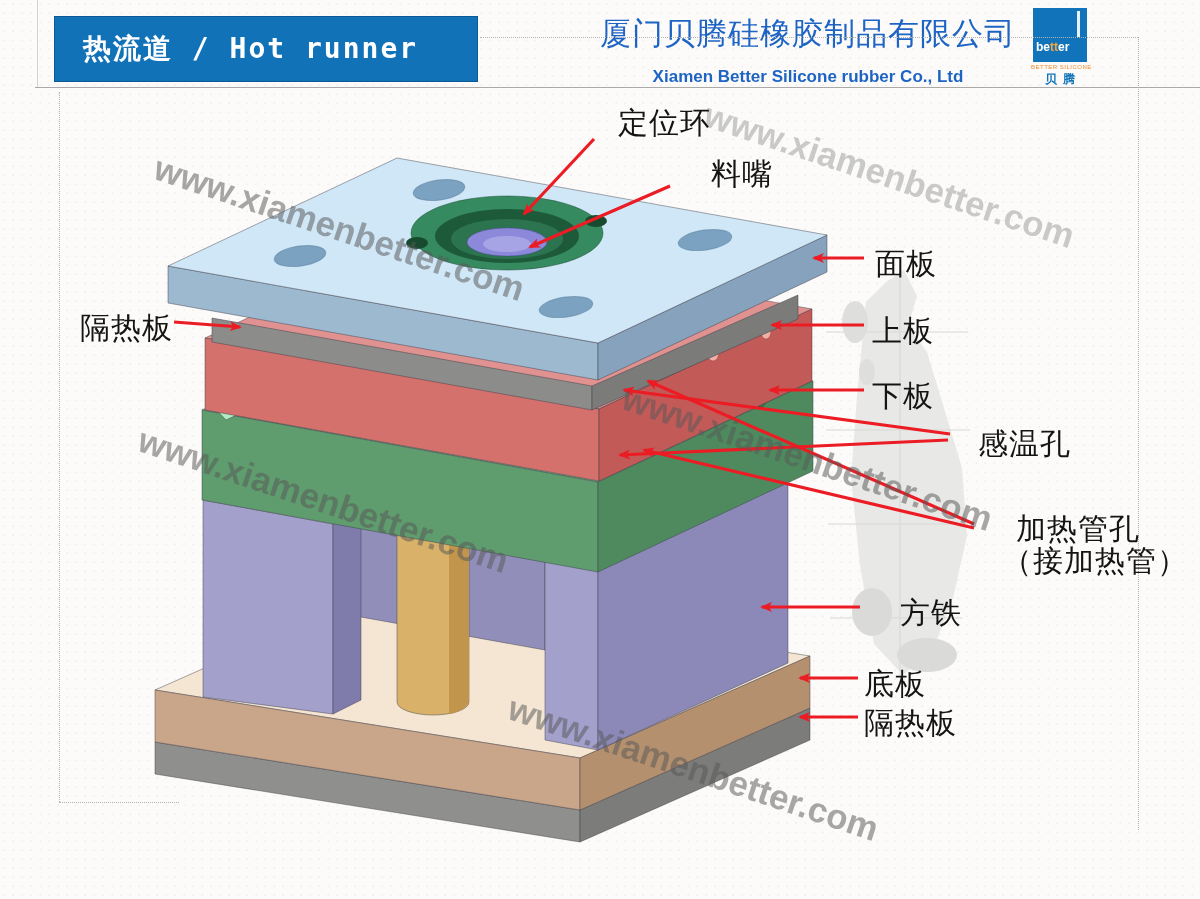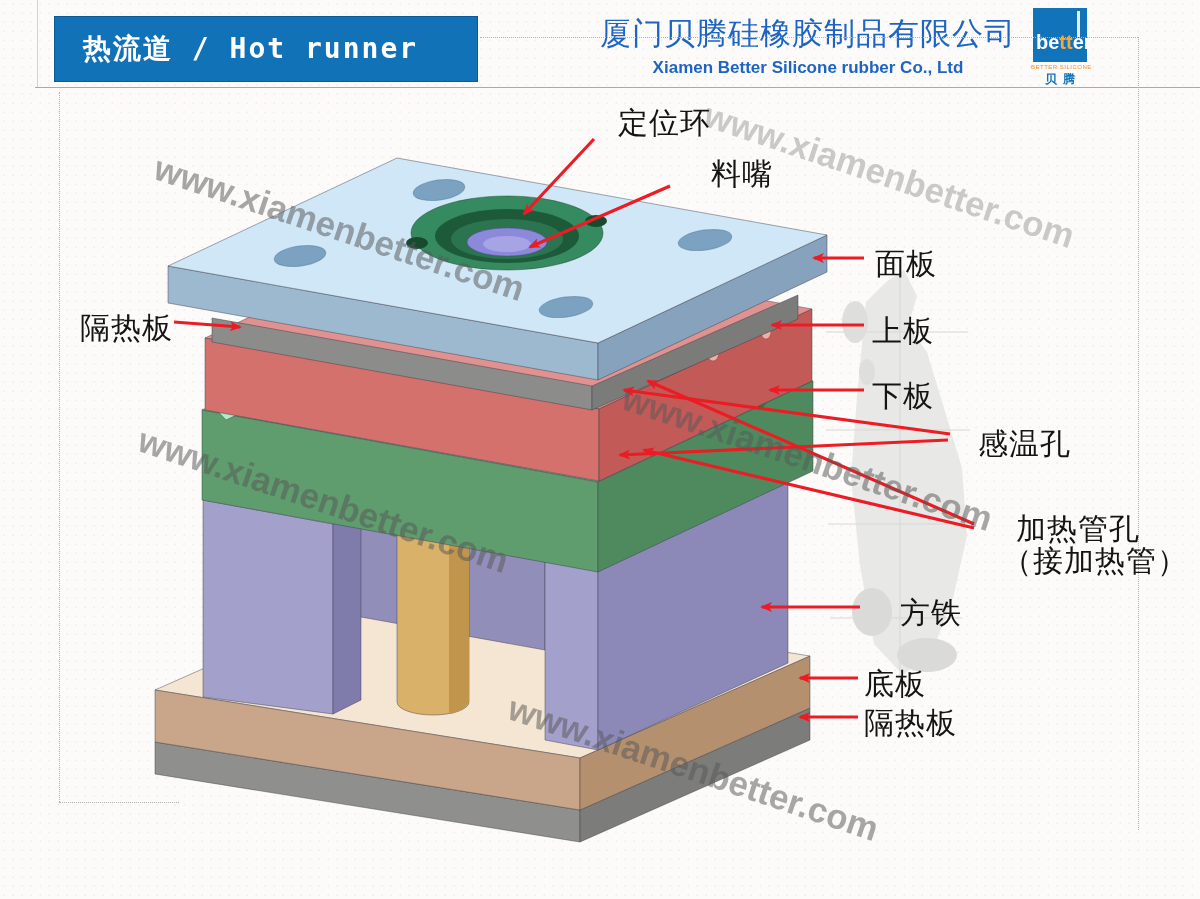--- a/index.html
+++ b/index.html
@@ -26,30 +26,30 @@
   }
   .company{
     position:absolute; left:598px; top:13px; width:420px; text-align:center;
   }
   .company .zh{
     font-family:"Liberation Serif", serif;
     font-size:31px; font-weight:normal; color:#1d64c4; letter-spacing:1px;
     white-space:nowrap;
   }
   .company .en{
-    font-size:17px; font-weight:bold; color:#1d64c4; margin-top:3px;
+    font-size:17px; font-weight:bold; color:#1d64c4; margin-top:12px;
     white-space:nowrap;
   }
   .logo{ position:absolute; left:1031px; top:8px; width:58px; text-align:center; }
   .logo .sq{
     position:relative; width:54px; height:54px; background:#1173b9; margin:0 auto;
   }
   .logo .sq .word{
     position:absolute; left:3px; bottom:8px; color:#ffffff;
-    font-weight:bold; font-size:20px; letter-spacing:0;
+    font-weight:bold; font-size:12px; letter-spacing:0;
   }
   .logo .sq .word .o{ color:#f5a63c; }
   .logo .sq .bar{
     position:absolute; right:7px; top:3px; width:3px; height:26px;
     background:rgba(255,255,255,.9);
   }
   .logo .tag{ font-size:6px; color:#f08c2e; letter-spacing:.5px; margin-top:2px; white-space:nowrap; }
   .logo .cn{ font-size:12px; color:#1173b9; font-weight:bold; letter-spacing:6px; margin-top:1px; padding-left:6px; }
   .hr-line{ position:absolute; left:35px; top:87px; width:1165px; height:1px; background:#a9a9a9; }
   .vr-line{ position:absolute; left:37px; top:0; width:1px; height:87px; background:#d2d2d0; }

